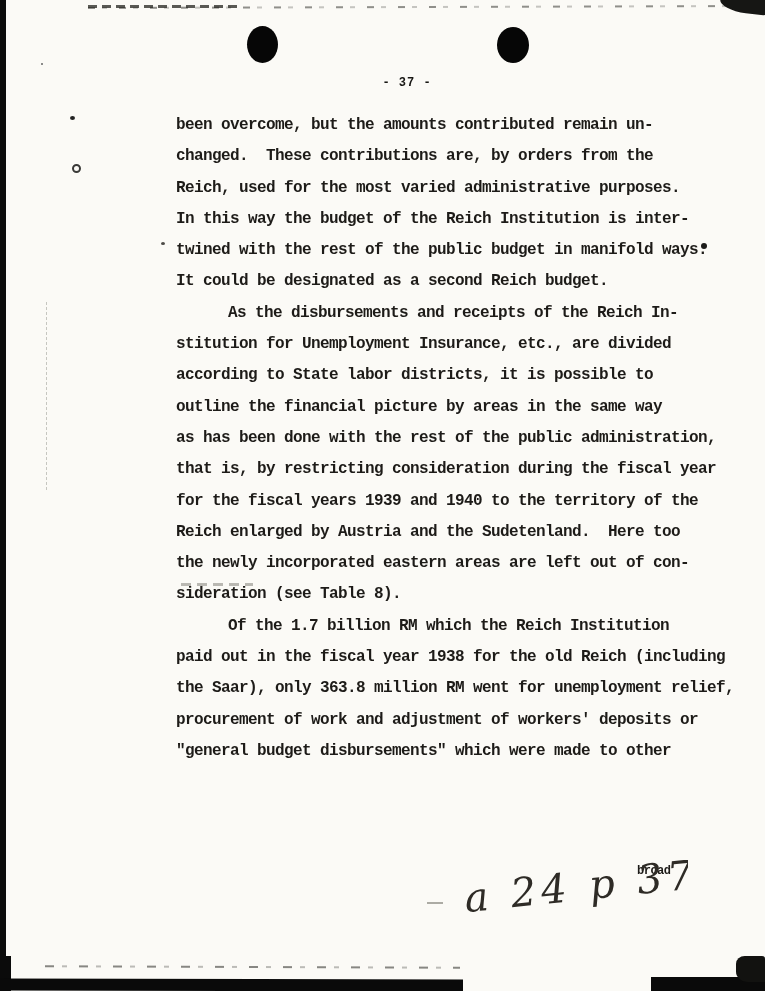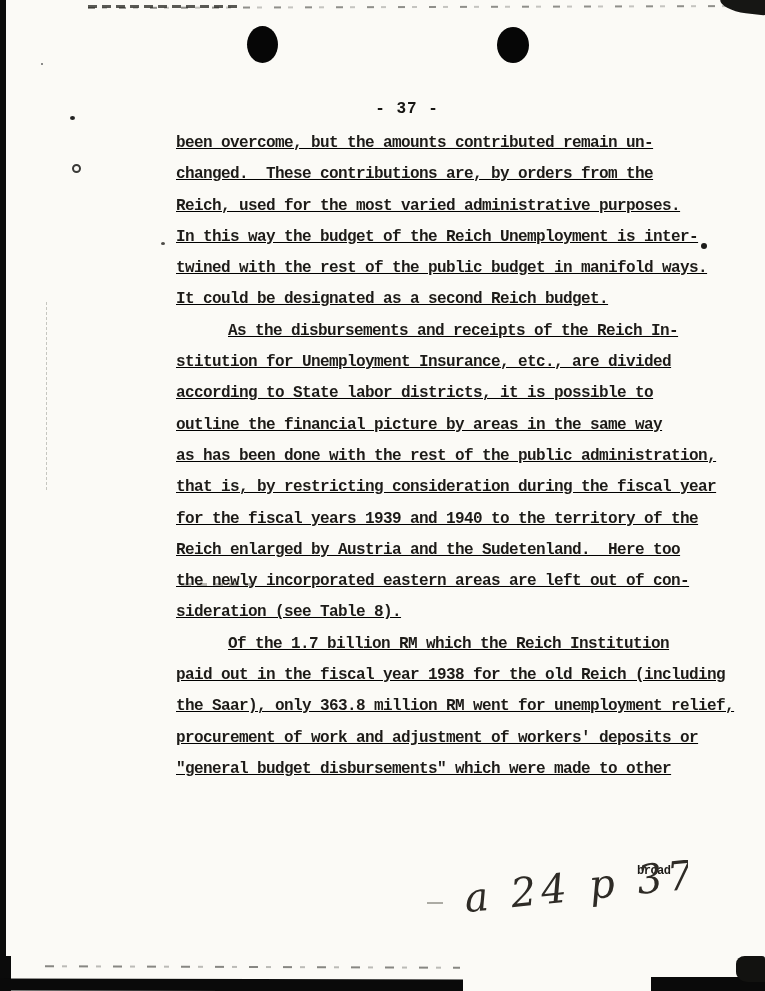--- a/index.html
+++ b/index.html
@@ -41,24 +41,24 @@
   .sp2{left:72px;top:164px;width:5px;height:5px;background:transparent;border:2px solid #3a3a38;}
   .sp3{left:161px;top:242px;width:4px;height:3px;background:#4c4a46;}
   .sp4{left:701px;top:243px;width:6px;height:6px;background:#1c1c1a;}
   .sp5{left:41px;top:63px;width:2px;height:2px;background:#666;}
   .smudge1{position:absolute;left:181px;top:583px;width:72px;height:3px;
     background:repeating-linear-gradient(90deg, rgba(120,118,110,.5) 0 10px, transparent 10px 16px);}
   .smudge2{position:absolute;left:427px;top:902px;width:16px;height:2px;background:rgba(120,118,110,.6);}
   
   .pageno{
     position:absolute;left:352px;top:76px;width:110px;
-    text-align:center;font-size:16px;font-weight:700;color:#171613;
-    letter-spacing:1px;white-space:pre;margin-top:24px;
+    text-align:center;font-size:12px;font-weight:700;color:#171613;
+    letter-spacing:1px;white-space:pre;
   }
-  .textblock{position:absolute;left:176px;top:128px;width:575px;text-decoration:underline;}
+  .textblock{position:absolute;left:176px;top:110px;width:575px;}
   .tline{
     height:31.3px;line-height:31.3px;white-space:pre;
     font-size:16px;font-weight:700;color:#1d1b18;letter-spacing:-0.6px;
   }
   .tline.indent{padding-left:52px;}
   .catchword{
     position:absolute;left:637px;top:864px;
     font-size:12px;font-weight:700;color:#1d1b18;letter-spacing:-0.5px;
   }
   
@@ -92,21 +92,21 @@
   <div class="bottom-bar-a"></div>
   <div class="bottom-bar-b"></div>
   <div class="bottom-blob"></div>
 
   <div class="pageno">- 37 -</div>
 
   <div class="textblock">
     <div class="tline">been overcome, but the amounts contributed remain un-</div>
     <div class="tline">changed.  These contributions are, by orders from the</div>
     <div class="tline">Reich, used for the most varied administrative purposes.</div>
-    <div class="tline">In this way the budget of the Reich Unemployment is inter-</div>
+    <div class="tline">In this way the budget of the Reich Institution is inter-</div>
     <div class="tline">twined with the rest of the public budget in manifold ways.</div>
     <div class="tline">It could be designated as a second Reich budget.</div>
 
     <div class="tline indent">As the disbursements and receipts of the Reich In-</div>
     <div class="tline">stitution for Unemployment Insurance, etc., are divided</div>
     <div class="tline">according to State labor districts, it is possible to</div>
     <div class="tline">outline the financial picture by areas in the same way</div>
     <div class="tline">as has been done with the rest of the public administration,</div>
     <div class="tline">that is, by restricting consideration during the fiscal year</div>
     <div class="tline">for the fiscal years 1939 and 1940 to the territory of the</div>

